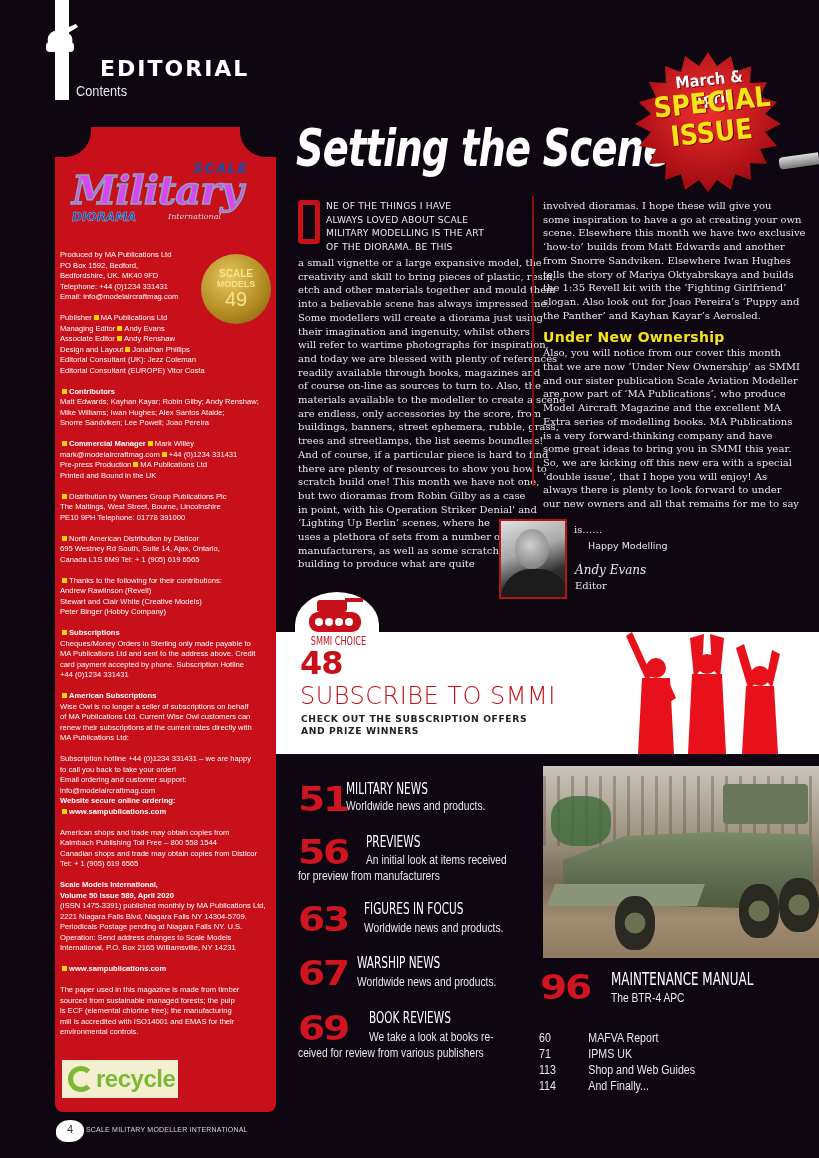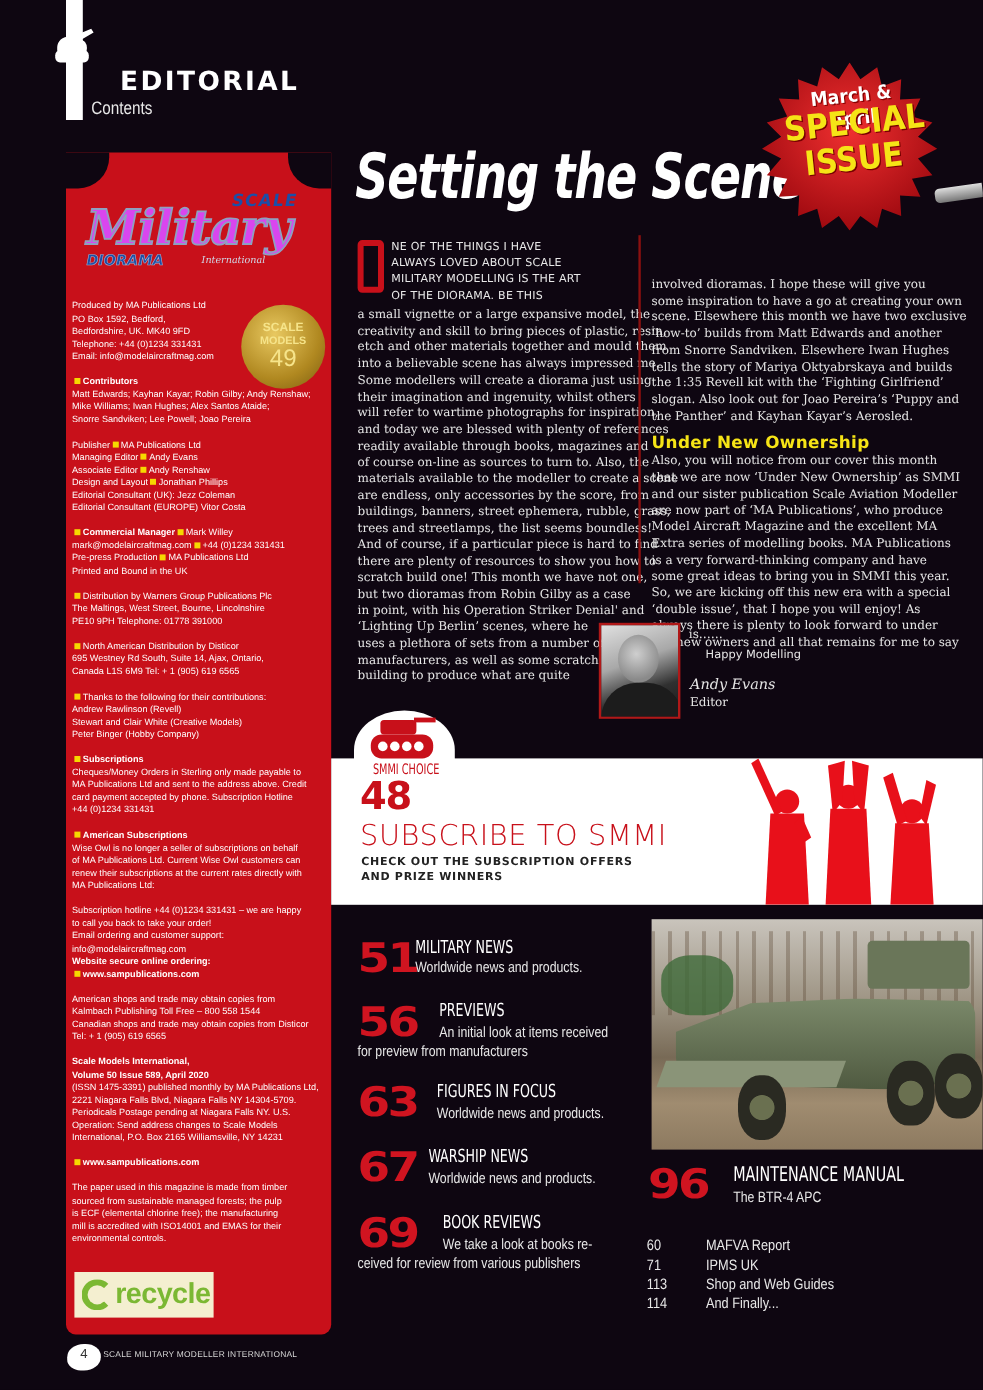--- a/index.html
+++ b/index.html
@@ -51,21 +51,21 @@
   .burst-t1 { position: absolute; left: 655px; top: 70px; width: 110px; text-align:center; font-family: "DejaVu Sans Condensed", "DejaVu Sans", sans-serif; font-weight: bold; font-size: 16px; color: #fff; transform: rotate(-6deg); text-shadow: 1px 1px 0 #800; }
   .burst-t2 { position: absolute; left: 655px; top: 88px; width: 110px; text-align:center; font-family: "DejaVu Sans Condensed", "DejaVu Sans", sans-serif; font-weight: bold; font-size: 28px; color: #f6e416; transform: rotate(-6deg); line-height: 30px; text-shadow: 1px 1px 0 #700; }
   .pen { position: absolute; left: 779px; top: 155px; width: 40px; height: 12px; background: linear-gradient(#ddd, #777); border-radius: 4px 0 0 4px; transform: rotate(-8deg); }
 
   
   .dropcap { position: absolute; left: 298px; top: 200px; width: 22px; height: 44px; border: 5px solid #c8101a; border-radius: 4px; }
   .caps { position: absolute; left: 326px; top: 199px; width: 200px; font-family: "DejaVu Sans", sans-serif; font-size: 9.2px; line-height: 13.5px; color: #e8e8e8; letter-spacing: 0.2px; }
   .col1 { position: absolute; left: 298px; top: 256px; width: 226px; font-family: "DejaVu Serif", "Liberation Serif", serif; font-size: 10px; line-height: 13.7px; color: #e6e6e6; }
   .col1 p { white-space: nowrap; }
   .colrule { position: absolute; left: 532px; top: 196px; width: 2px; height: 290px; background: #8a1010; }
-  .col2 { position: absolute; left: 543px; top: 199px; width: 236px; font-family: "DejaVu Serif", "Liberation Serif", serif; font-size: 10px; line-height: 13.7px; color: #e6e6e6; margin-top: 32px; }
+  .col2 { position: absolute; left: 543px; top: 199px; width: 236px; font-family: "DejaVu Serif", "Liberation Serif", serif; font-size: 10px; line-height: 13.7px; color: #e6e6e6; }
   .col2 p { white-space: nowrap; }
   .subhead { font-family: "DejaVu Sans", sans-serif; font-weight: bold; font-size: 14px; color: #f6e416; line-height: 18px; margin: 6px 0 0 0; letter-spacing: 0.3px; }
   .sig-is { position: absolute; left: 574px; top: 513px; font-family: "DejaVu Serif", serif; font-size: 10px; color: #e6e6e6; margin-top: 11px; }
   .sig-happy { position: absolute; left: 588px; top: 540px; font-family: "DejaVu Sans", sans-serif; font-size: 9.5px; color: #e6e6e6; text-align: center; }
   .sig-name { position: absolute; left: 575px; top: 563px; font-family: "DejaVu Serif", serif; font-style: italic; font-size: 12px; color: #e6e6e6; }
   .sig-role { position: absolute; left: 575px; top: 580px; font-family: "DejaVu Serif", serif; font-size: 10px; color: #e6e6e6; }
   .photo { position: absolute; left: 499px; top: 519px; width: 68px; height: 80px; border: 2px solid #b01818; background: linear-gradient(160deg, #e0e0e0 0%, #a8a8a8 40%, #303030 70%, #1a1a1a 100%); overflow:hidden; }
   .photo-head { position: absolute; left: 14px; top: 8px; width: 34px; height: 40px; border-radius: 50%; background: radial-gradient(circle at 45% 40%, #cfcfcf, #8a8a8a 70%); }
   .photo-body { position: absolute; left: 0; top: 48px; width: 68px; height: 36px; background: #1c1c1c; border-radius: 30px 30px 0 0; }
 
@@ -129,32 +129,32 @@
 
 <div class="sb-text" style="top:250px;">
   <div class="sb-block">
     <p>Produced by MA Publications Ltd</p>
     <p>PO Box 1592, Bedford,</p>
     <p>Bedfordshire, UK. MK40 9FD</p>
     <p>Telephone: +44 (0)1234 331431</p>
     <p>Email: info@modelaircraftmag.com</p>
   </div>
   <div class="sb-block">
-    <p><span class="sq"></span><b>Contributors</b></p>
-    <p>Matt Edwards; Kayhan Kayar; Robin Gilby; Andy Renshaw;</p>
-    <p>Mike Williams; Iwan Hughes; Alex Santos Ataide;</p>
-    <p>Snorre Sandviken; Lee Powell; Joao Pereira</p>
-  </div>
-  <div class="sb-block">
     <p><span>Publisher</span><span class="sq"></span><span>MA Publications Ltd</span></p>
     <p><span>Managing Editor</span><span class="sq"></span><span>Andy Evans</span></p>
     <p><span>Associate Editor</span><span class="sq"></span><span>Andy Renshaw</span></p>
     <p><span>Design and Layout</span><span class="sq"></span><span>Jonathan Phillips</span></p>
     <p>Editorial Consultant (UK): Jezz Coleman</p>
     <p>Editorial Consultant (EUROPE) Vitor Costa</p>
+  </div>
+  <div class="sb-block">
+    <p><span class="sq"></span><b>Contributors</b></p>
+    <p>Matt Edwards; Kayhan Kayar; Robin Gilby; Andy Renshaw;</p>
+    <p>Mike Williams; Iwan Hughes; Alex Santos Ataide;</p>
+    <p>Snorre Sandviken; Lee Powell; Joao Pereira</p>
   </div>
   <div class="sb-block">
     <p><span class="sq"></span><b>Commercial Manager</b><span class="sq"></span><span>Mark Willey</span></p>
     <p><span>mark@modelaircraftmag.com</span><span class="sq"></span><span>+44 (0)1234 331431</span></p>
     <p><span>Pre-press Production</span><span class="sq"></span><span>MA Publications Ltd</span></p>
     <p>Printed and Bound in the UK</p>
   </div>
   <div class="sb-block">
     <p><span class="sq"></span><span>Distribution by Warners Group Publications Plc</span></p>
     <p>The Maltings, West Street, Bourne, Lincolnshire</p>

